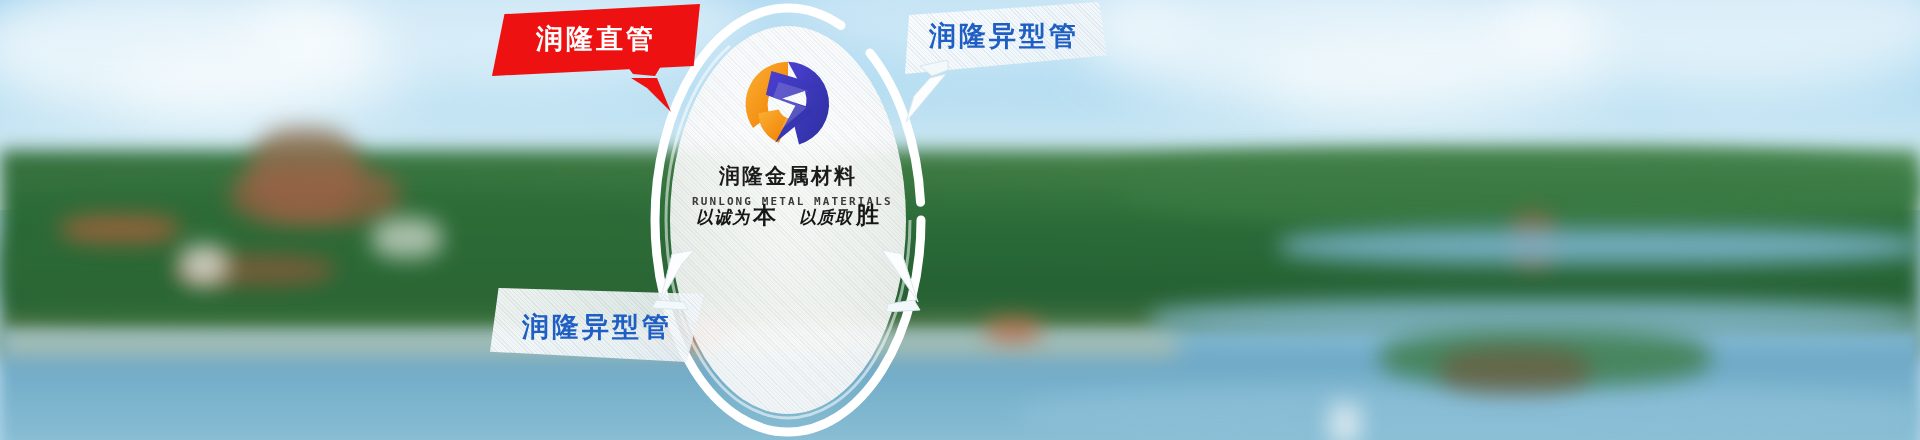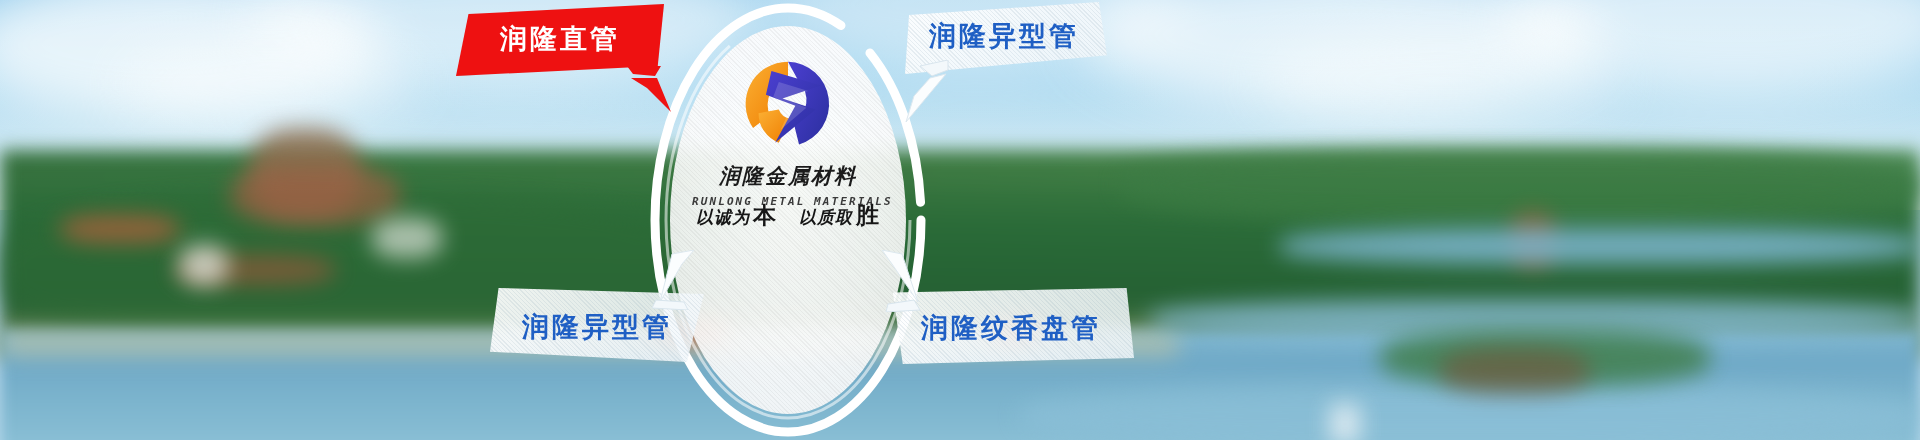--- a/index.html
+++ b/index.html
@@ -62,21 +62,21 @@
   .ring-wrap{position:absolute;left:623px;top:-12px;width:330px;height:464px;}
   .ring-wrap svg{position:absolute;left:0;top:0;}
   .disc{
     position:absolute;left:47px;top:38px;width:236px;height:388px;border-radius:50%;
     background:
       repeating-linear-gradient(45deg,rgba(0,0,0,.045) 0 1px,rgba(255,255,255,0) 1px 3px),
       radial-gradient(ellipse at 50% 40%,rgba(255,255,255,.96) 0%,rgba(252,252,252,.93) 55%,rgba(246,246,246,.9) 100%);
   }
 
   
-  .logo{position:absolute;left:692px;top:58px;width:192px;height:200px;text-align:center;font-style:italic;}
+  .logo{position:absolute;left:692px;top:58px;width:192px;height:200px;text-align:center;}
   .logo-mark{width:92px;height:92px;margin:0 auto;}
   .logo-cn{
     margin-top:8px;font-size:21px;letter-spacing:2px;color:#1b1b1b;font-weight:600;
     font-family:"DejaVu Sans","Liberation Sans",sans-serif;white-space:nowrap;
   }
   .logo-en{
     margin-top:5px;font-size:11px;letter-spacing:2.1px;color:#3a3a3a;font-weight:700;
     font-family:"DejaVu Sans Mono","Liberation Mono",monospace;white-space:nowrap;
   }
   .slogan{
@@ -89,21 +89,21 @@
 
   
   .callout{position:absolute;display:flex;align-items:center;justify-content:center;white-space:nowrap;}
   .callout .txt{
     position:relative;z-index:3;font-size:27px;font-weight:700;letter-spacing:3px;
     font-family:"DejaVu Sans","Liberation Sans",sans-serif;
   }
   .plate{position:absolute;inset:0;z-index:1;}
 
   
-  #co-straight{left:456px;top:4px;width:208px;height:72px;}
+  #co-straight{left:492px;top:4px;width:208px;height:72px;}
   #co-straight .plate{
     background:#ee1111;
     clip-path:polygon(6% 14%,100% 0%,97% 86%,0% 100%);
     box-shadow:0 2px 7px rgba(0,0,0,.18);
   }
   #co-straight .txt{color:#ffffff;transform:translateY(-1px);}
   .red-stem{
     position:absolute;left:625px;top:66px;width:50px;height:48px;z-index:2;
   }
 
@@ -229,18 +229,14 @@
   <div class="callout" id="co-coil">
     <div class="plate frost"></div>
     <span class="txt">润隆异型管</span>
   </div>
 
   <div class="callout" id="co-shaped">
     <div class="plate frost"></div>
     <span class="txt">润隆异型管</span>
   </div>
 
-  <div class="callout" id="co-pattern">
-    <div class="plate frost"></div>
-    <span class="txt">润隆纹香盘管</span>
-  </div>
 
 </div>
 
 </body></html>

